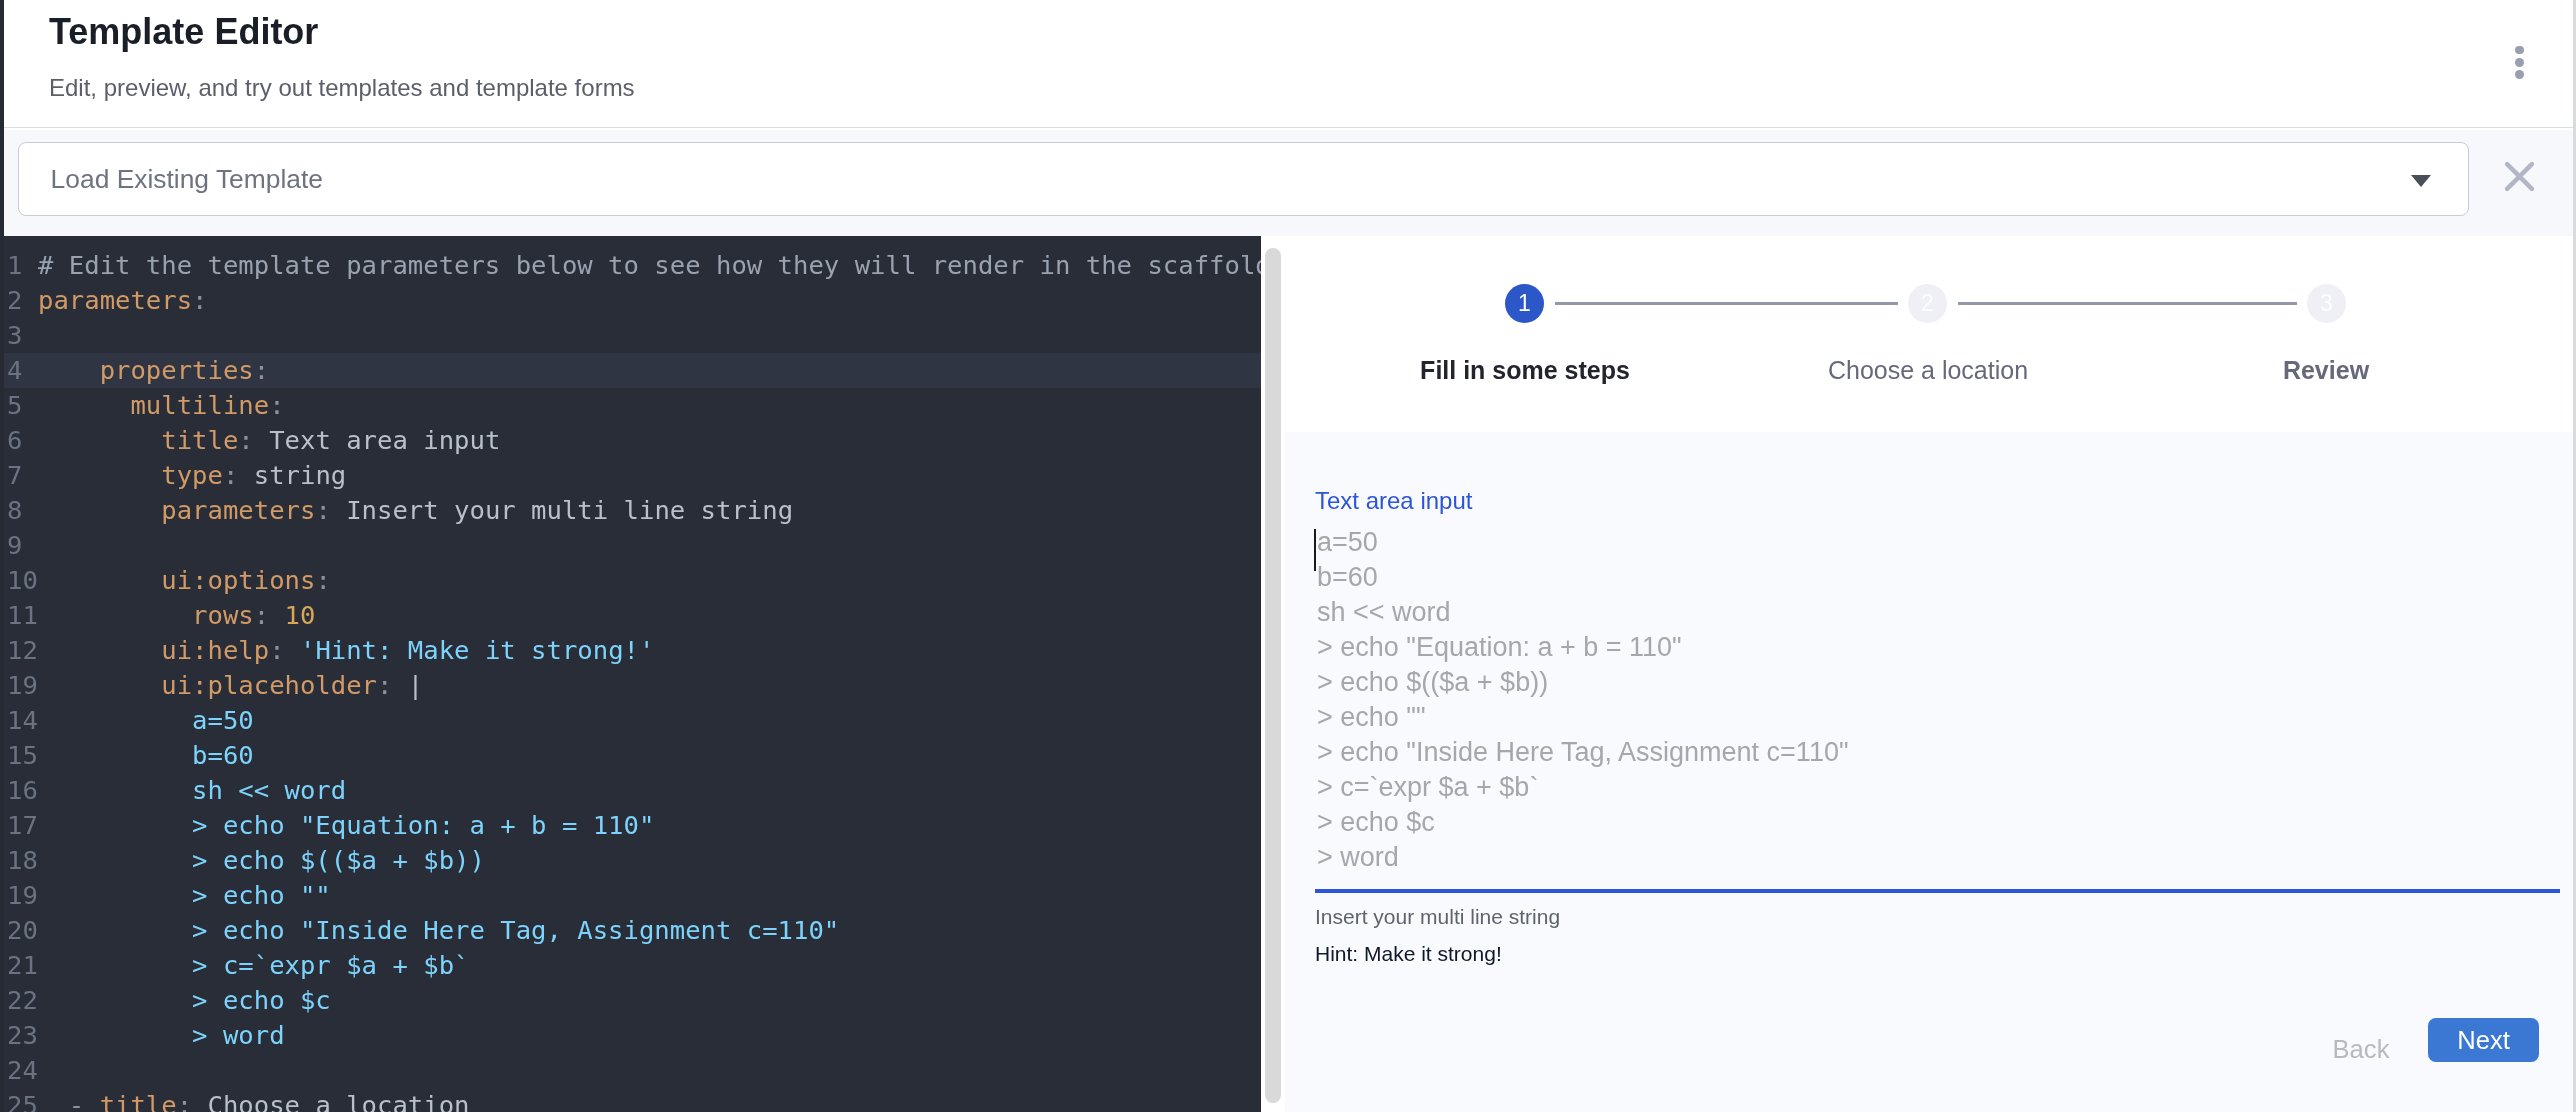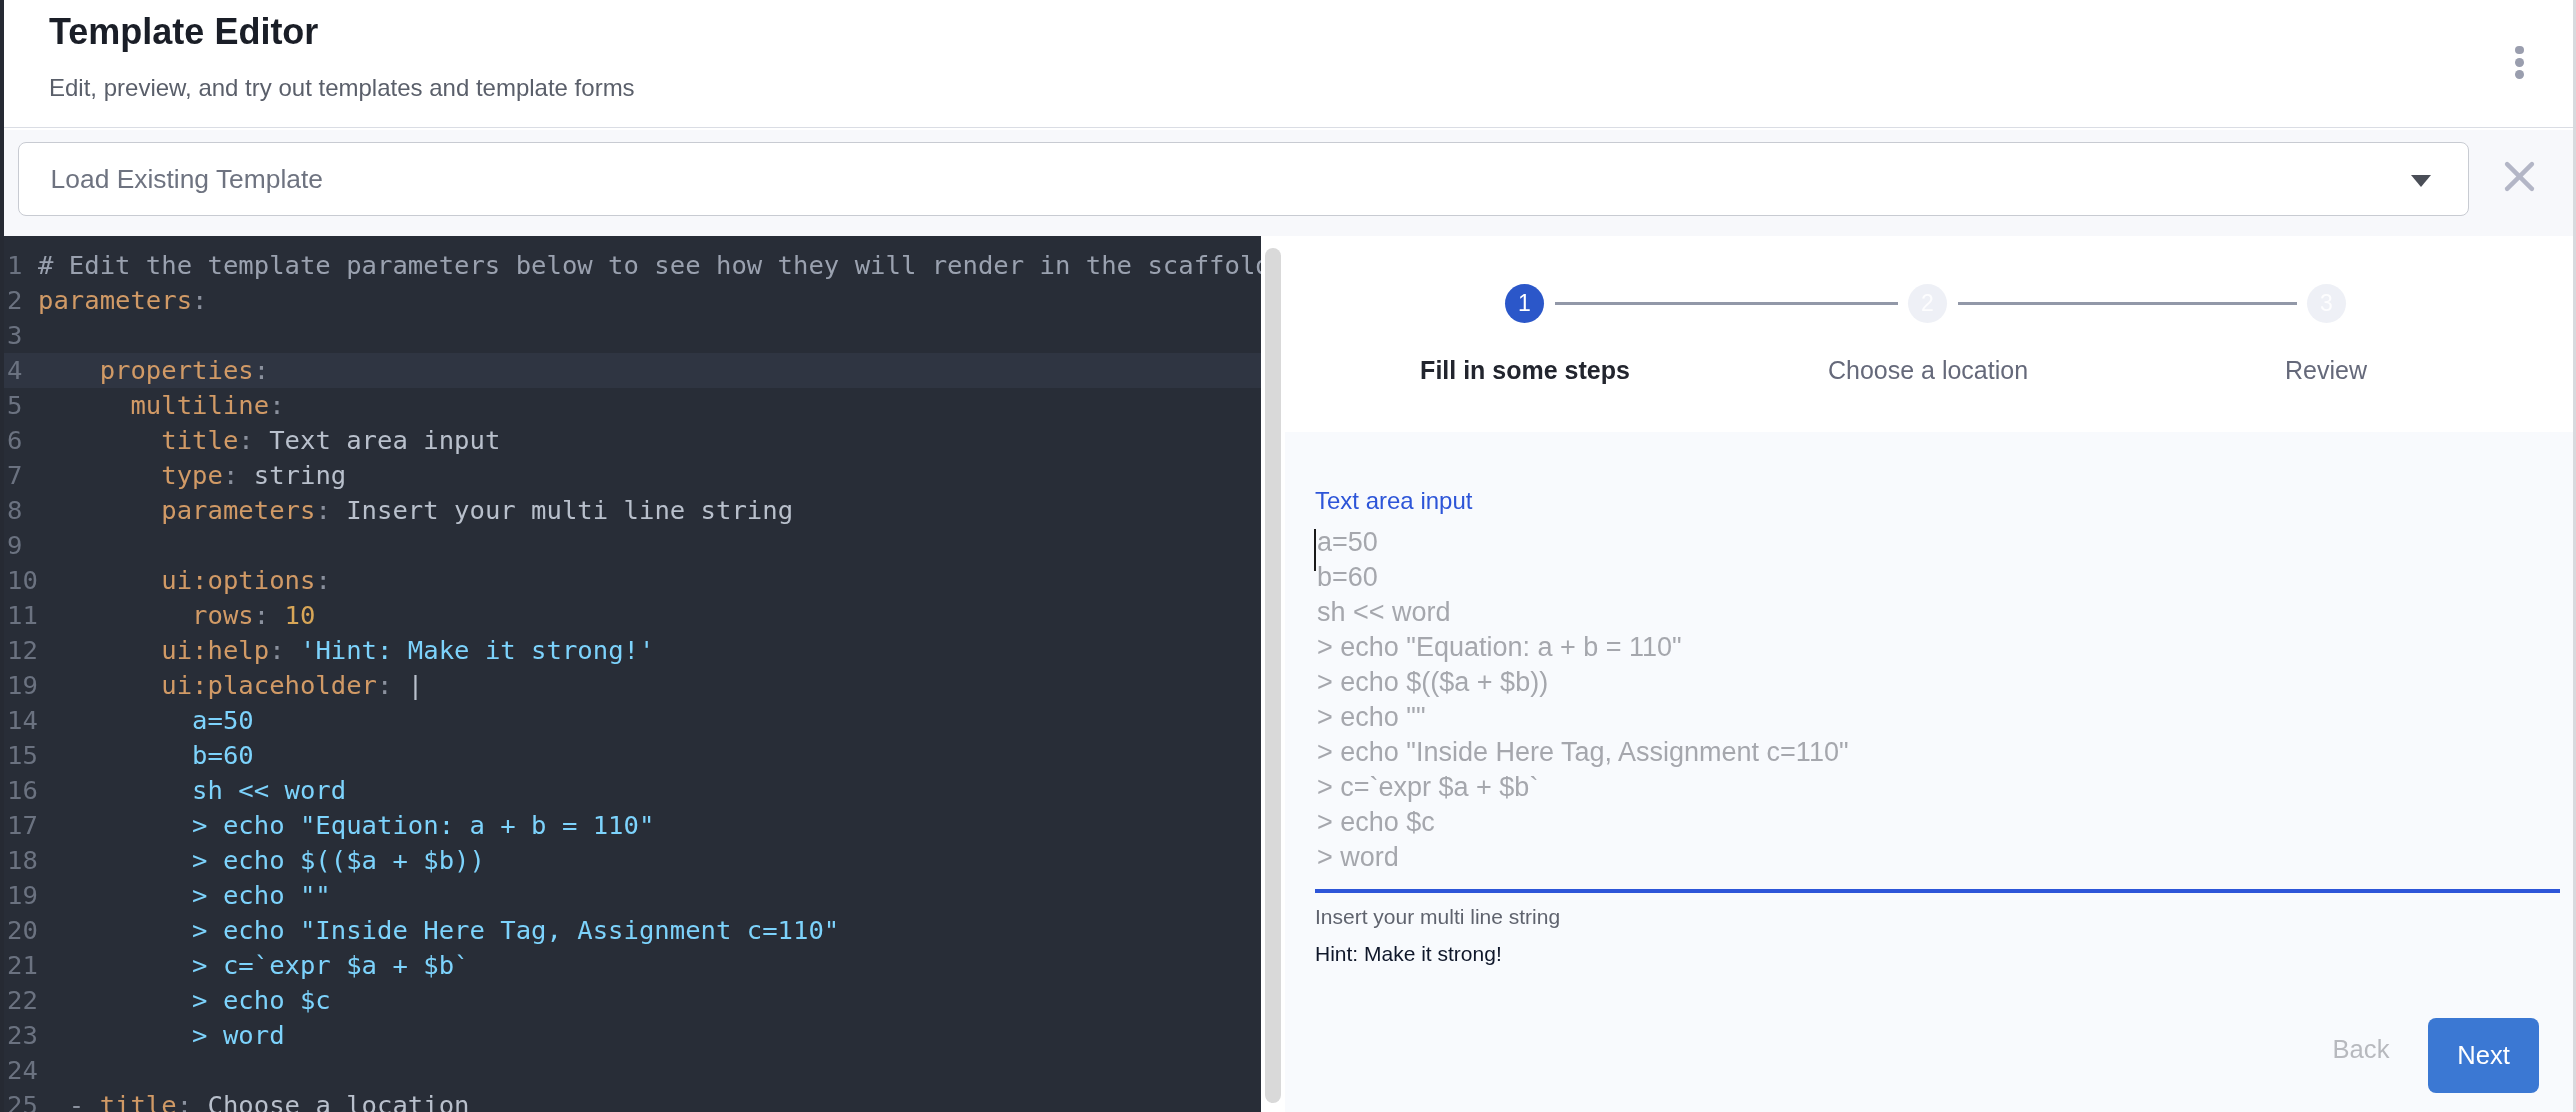--- a/index.html
+++ b/index.html
@@ -49,34 +49,34 @@
                text-align:center;line-height:39px;font-size:23px;}
   .step-circle.active{background:#2b57c9;color:#ffffff;}
   .step-circle.inactive{background:#eef0f6;color:#fdfdfe;}
   #step1-circle{left:220px;} #step2-circle{left:623px;} #step3-circle{left:1022px;}
   .connector{position:absolute;top:66px;height:2.6px;background:#9298a8;}
   #connector1{left:270px;width:343px;}
   #connector2{left:673px;width:339px;}
   .step-label{position:absolute;top:120px;font-size:25px;transform:translateX(-50%);white-space:nowrap;}
   .step-label.active{color:#22252e;font-weight:600;}
   .step-label.inactive{color:#65697a;}
-  #step1-label{left:240px;} #step2-label{left:643px;} #step3-label{left:1041px;}
+  #step1-label{left:240px;} #step2-label{left:643px;} #step3-label{left:1041px;font-weight:bold;}
 
   
   #form-area{position:absolute;left:0;top:196px;width:100%;height:681px;background:#f8fafd;}
   #field-label{position:absolute;left:30px;top:55px;font-size:24px;color:#2d55d8;}
   #textarea-wrap{position:absolute;left:32px;top:93px;width:1234px;cursor:text;}
   #textarea-placeholder{font-size:27px;line-height:35px;color:#a5a7ad;white-space:pre;}
   #text-caret{position:absolute;left:29px;top:97px;width:1.8px;height:42px;background:#1a1a1a;}
   #field-underline{position:absolute;left:30px;top:457px;width:1245px;height:4.4px;background:#2d55d8;}
   #field-description{position:absolute;left:30px;top:473px;font-size:21px;color:#5f636e;}
   #field-help{position:absolute;left:30px;top:510px;font-size:21px;color:#0f172a;}
   #back-button{position:absolute;left:1023px;top:586px;width:106px;height:63px;background:transparent;
                border:none;font-size:25.6px;color:#b7b9be;font-family:"Liberation Sans",sans-serif;cursor:pointer;}
-  #next-button{position:absolute;left:1143px;top:586px;width:111px;height:75px;background:#3b78d3;
+  #next-button{position:absolute;left:1143px;top:586px;width:111px;height:44px;background:#3b78d3;
                border:none;border-radius:8px;font-size:25.6px;color:#ffffff;
                font-family:"Liberation Sans",sans-serif;cursor:pointer;}
 </style>
 </head>
 <body>
 
 <div id="page">
   <div id="left-edge"></div>
   <div id="right-edge"></div>
 

